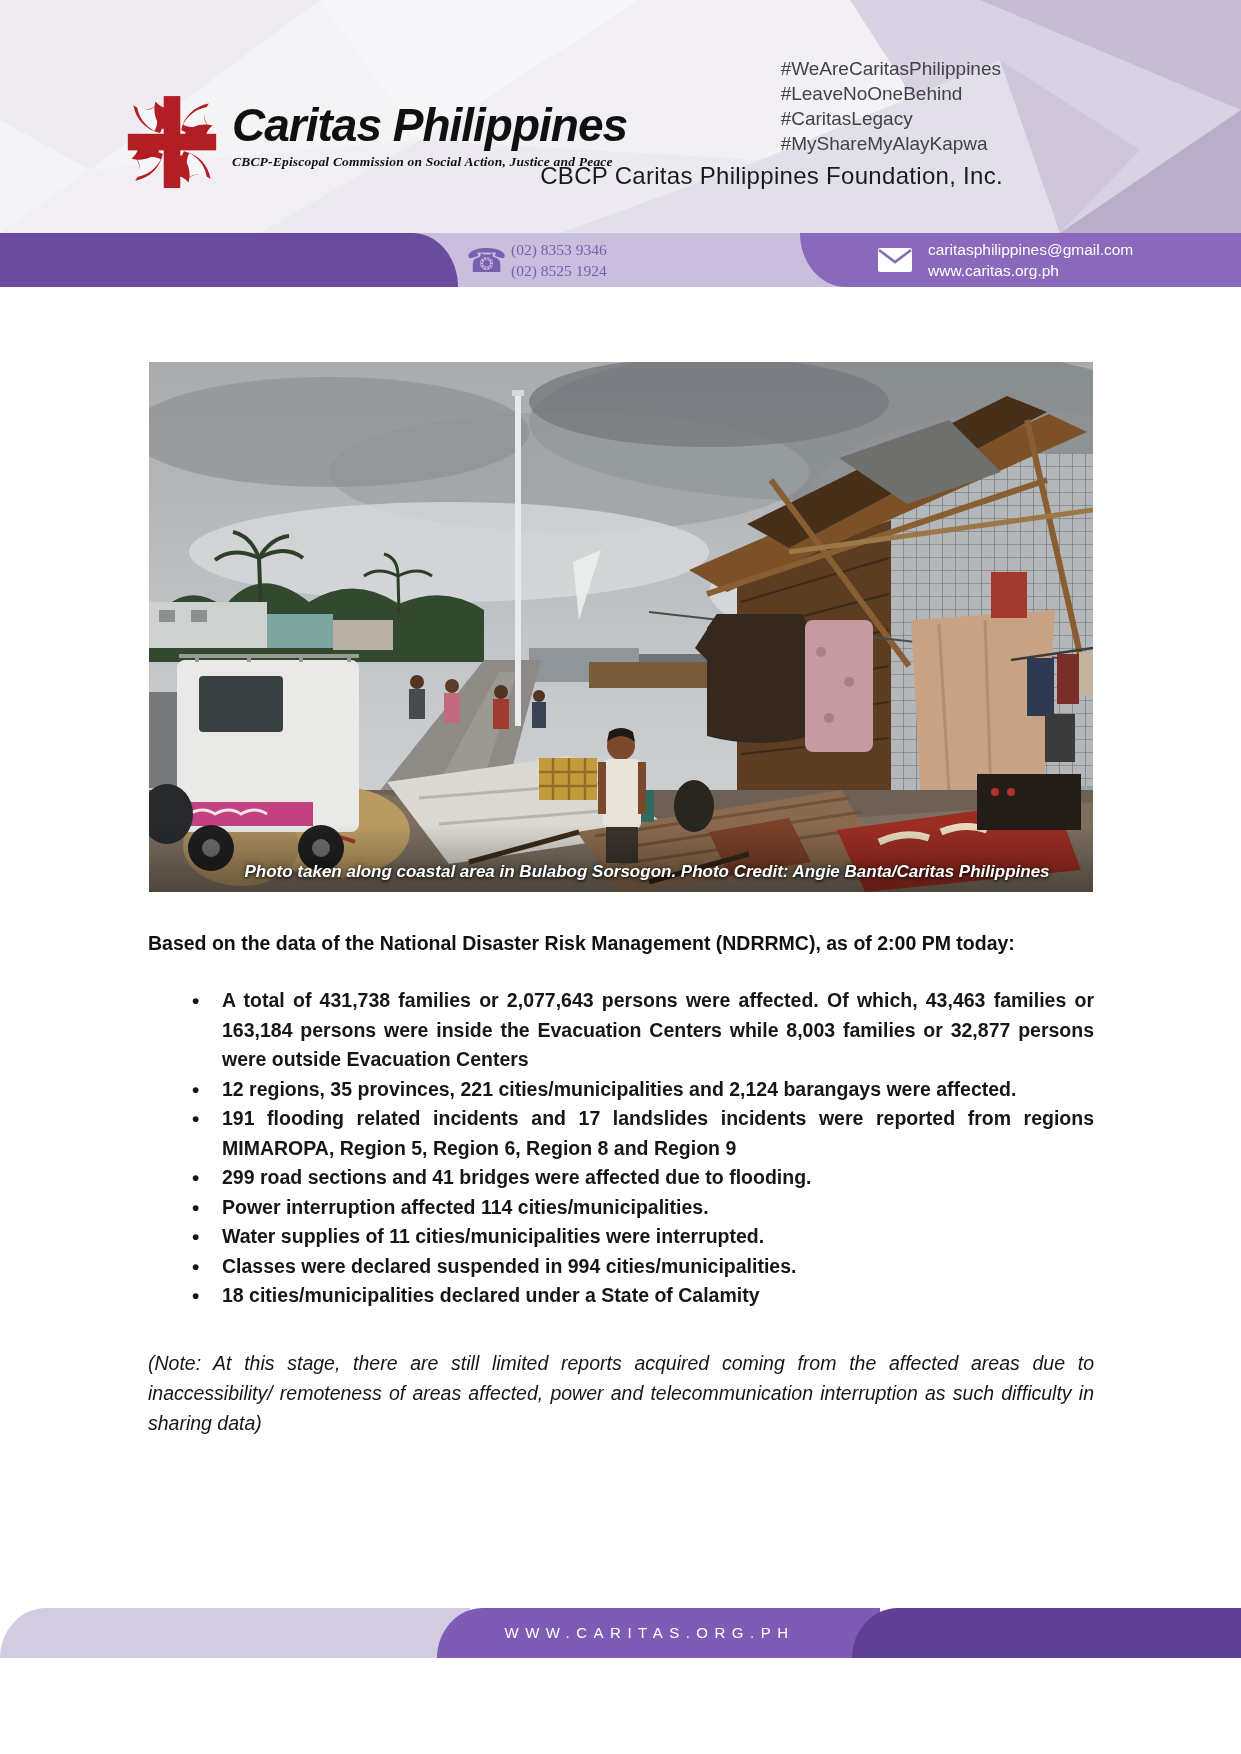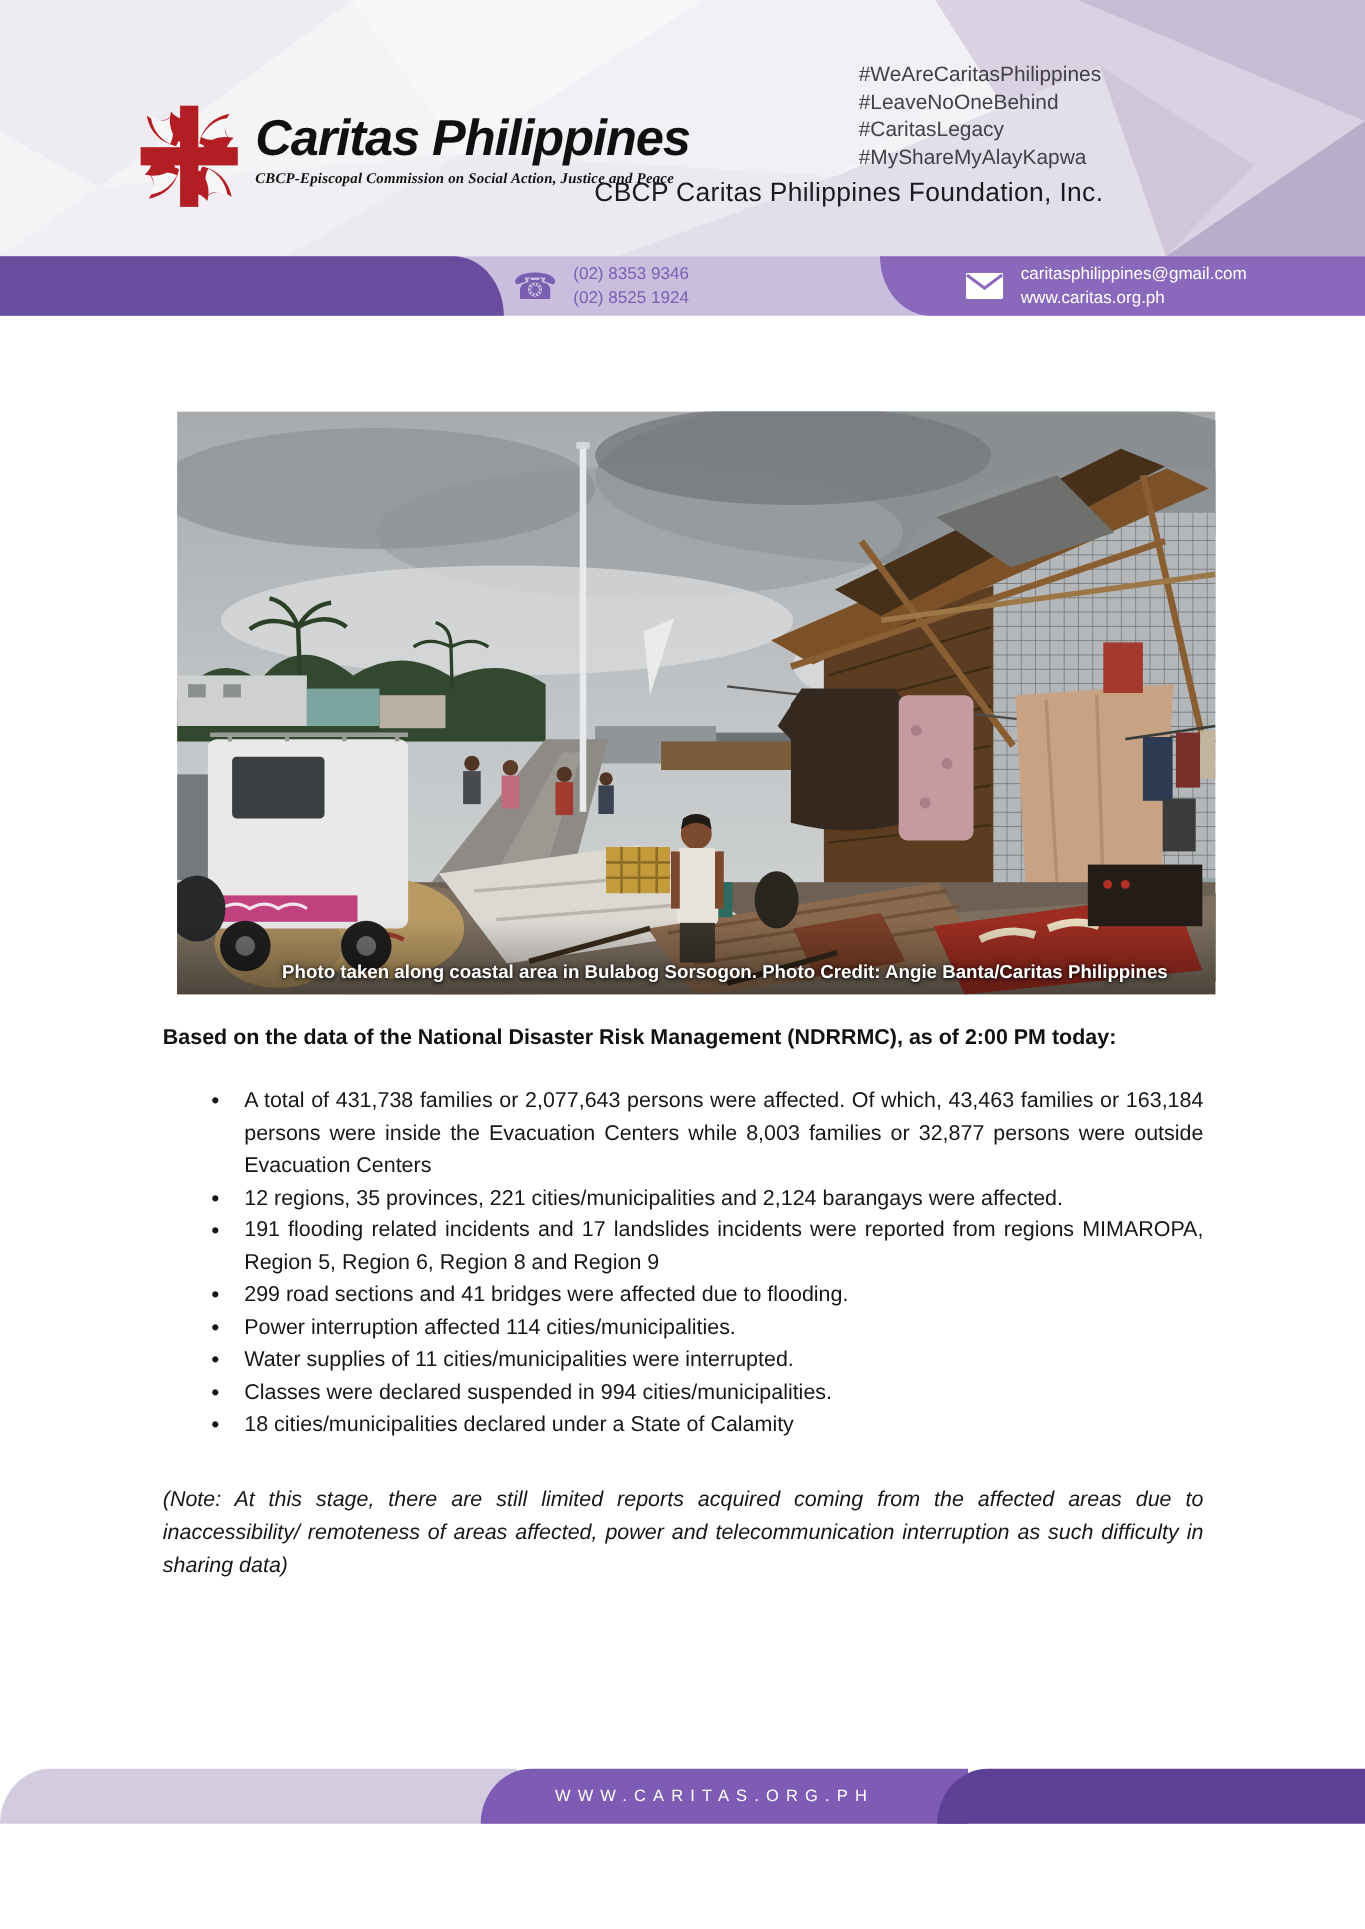--- a/index.html
+++ b/index.html
@@ -27,35 +27,35 @@
                border-top-right-radius:46px 54px;}
   .cb-right-seg{position:absolute;left:800px;top:0;width:441px;height:54px;background:#8a68bb;
                 border-bottom-left-radius:46px 54px;}
   .cb-item{position:absolute;top:6px;display:flex;align-items:center;}
   .cb-lines{font-size:15.5px;line-height:21px;}
   .cb-address{left:158px;color:#ffffff;}
   .cb-address .cb-lines{margin-left:16px;}
   .cb-phone{left:466px;color:#7a5fb0;}
   .cb-phone .phone-glyph{font-size:33px;line-height:33px;color:#7a5fb0;
                          font-family:"DejaVu Sans",sans-serif;}
-  .cb-phone .cb-lines{margin-left:14px;}
+  .cb-phone .cb-lines{margin-left:4px;font-family:Liberation Serif, serif;}
   .cb-email{left:878px;color:#ffffff;}
   .cb-email .cb-lines{margin-left:16px;}
 
   
-  .photo{position:absolute;left:149px;top:362px;width:996px;height:530px;margin:12px;}
+  .photo{position:absolute;left:149px;top:362px;width:996px;height:530px;margin:0;font-style:italic;}
   .photo svg{display:block;}
   .photo figcaption{position:absolute;left:0;right:0;bottom:10px;text-align:center;
         color:#ffffff;font-weight:bold;font-size:17px;
         text-shadow:0 1px 3px rgba(0,0,0,0.85),0 0 6px rgba(0,0,0,0.6);}
 
   
   .report{position:absolute;left:148px;top:930px;width:946px;}
   .report h2{margin:0;font-size:19.5px;line-height:26px;font-weight:bold;color:#111;}
-  .bullets{margin:30px 0 0;padding:0;list-style:none;}
+  .bullets{margin:30px 0 0;padding:0;list-style:none;font-weight:bold;}
   .bullets li{position:relative;padding-left:74px;text-align:justify;
               font-size:19.5px;line-height:29.5px;color:#161616;}
   .bullets li::before{content:"\2022";position:absolute;left:44px;top:0;
               font-size:21px;color:#161616;}
   .note{margin:37px 0 0;font-style:italic;text-align:justify;
         font-size:19.5px;line-height:30px;color:#161616;}
 
   
   .ftr{position:absolute;top:1608px;left:0;width:1241px;height:50px;}
   .ftr-left{position:absolute;left:0;top:0;width:470px;height:50px;background:#d3cce0;

